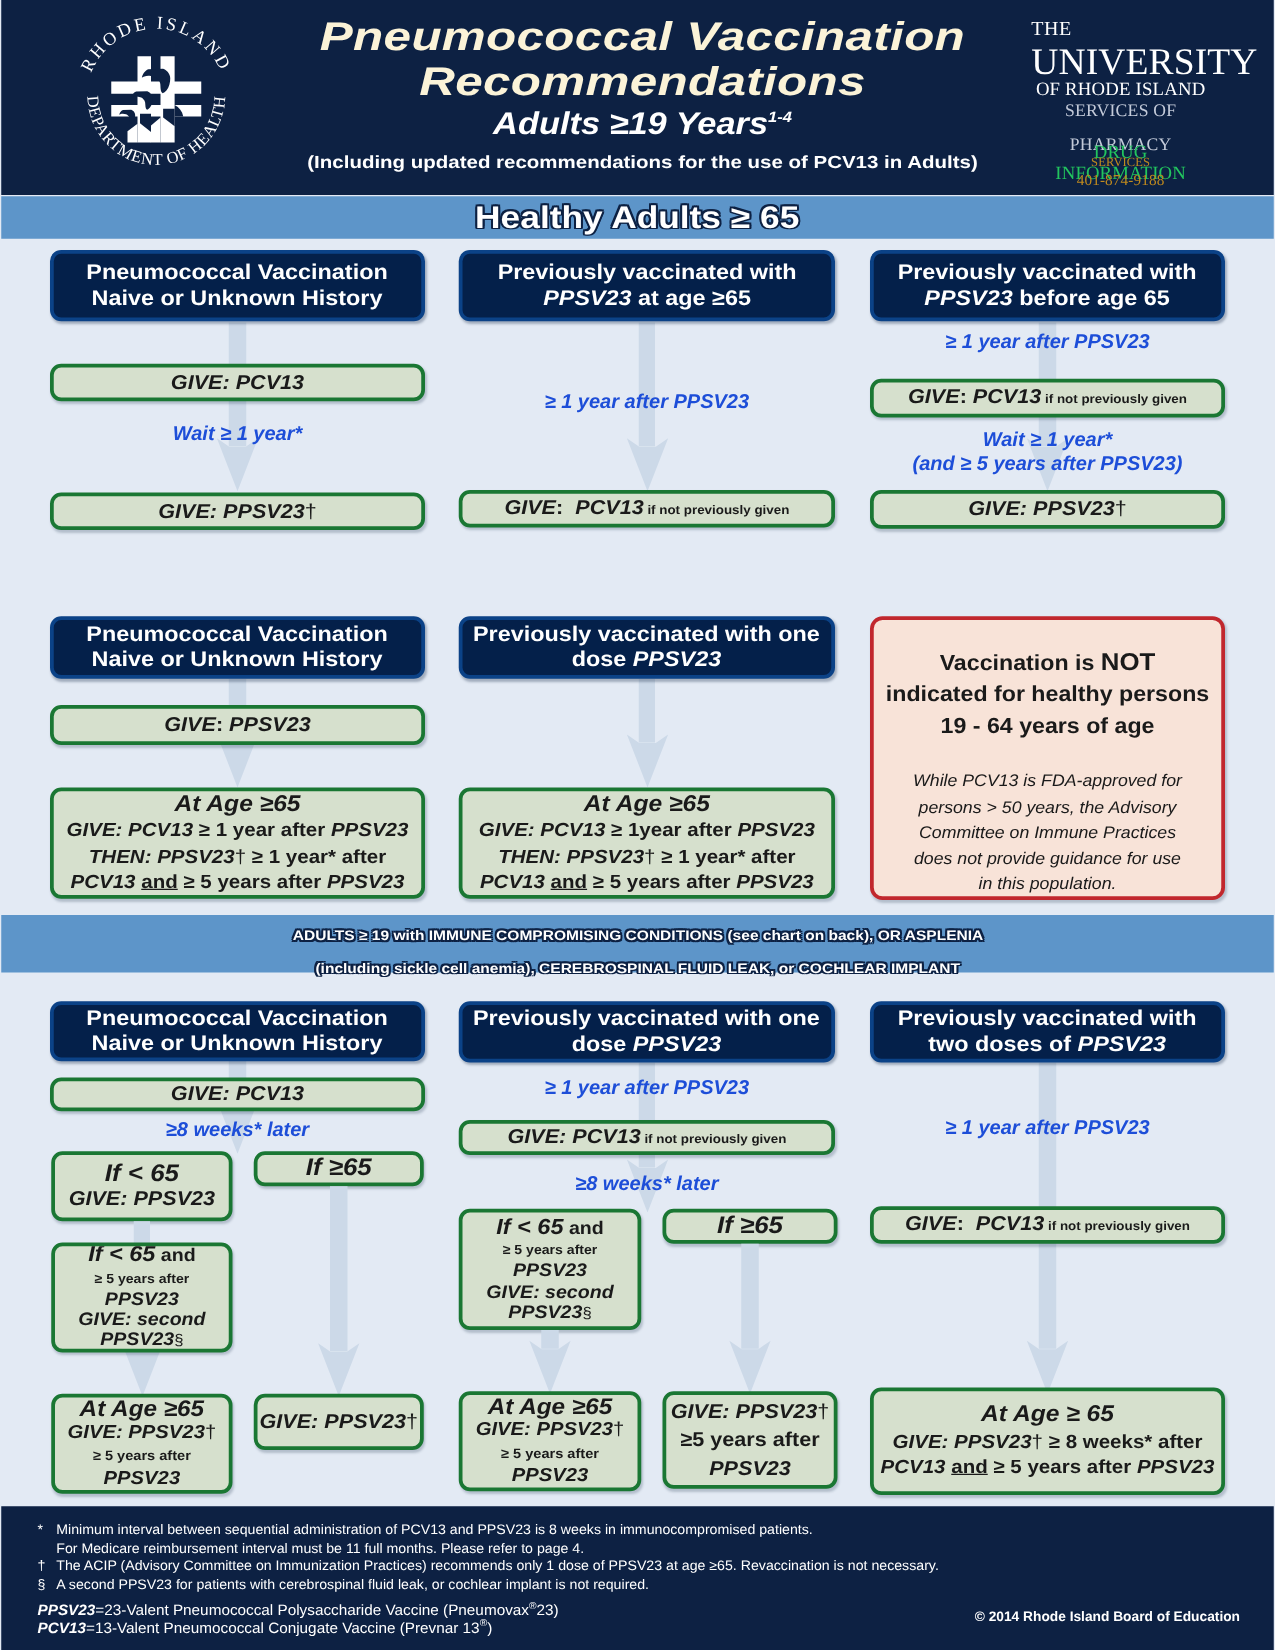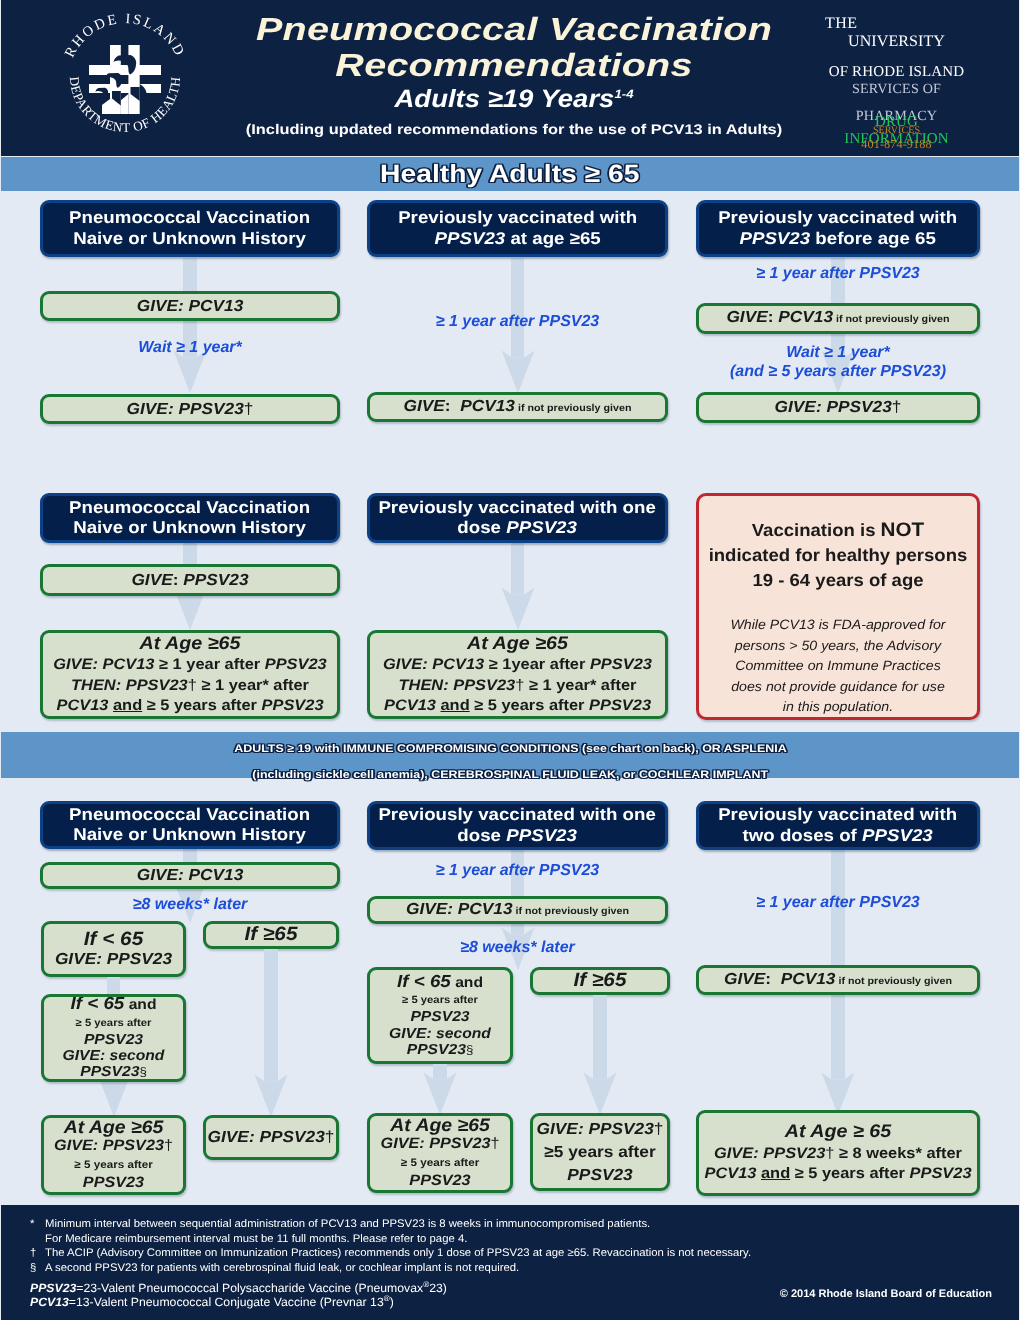--- a/index.html
+++ b/index.html
@@ -15,21 +15,21 @@
 .logo{position:absolute;left:47px;top:8px;width:140px;height:140px;}
 .titleblk{position:absolute;left:233px;top:11px;width:560px;text-align:center;}
 .t1{font-size:32px;font-weight:bold;font-style:italic;color:#fbf3d8;line-height:36px;transform:scaleX(1.235);letter-spacing:0.2px;}
 .t2{font-size:25px;font-weight:bold;font-style:italic;color:#ffffff;line-height:26px;margin-top:3px;transform:scaleX(1.10);}
 .t2 sup{font-size:12px;vertical-align:super;line-height:0;}
 .t3{font-size:14px;font-weight:bold;color:#ffffff;margin-top:9px;line-height:16px;transform:scaleX(1.17);}
 .uri{position:absolute;left:824px;top:0px;width:143px;text-align:center;
      font-family:"Liberation Serif",serif;color:#ffffff;}
 .uri div{position:absolute;left:0;width:143px;}
 .u-the{font-size:16px;top:15px;letter-spacing:0.4px;text-align:left;}
-.u-univ{font-size:16px;top:33px;letter-spacing:0.1px;}
+.u-univ{font-size:30px;top:33px;letter-spacing:0.1px;}
 .u-ori{font-size:15px;top:63.5px;letter-spacing:0.15px;}
 .u-col{font-size:14.1px;top:81px;color:#c3cad9;letter-spacing:0.2px;}
 .u-ph{font-size:14.1px;top:108px;color:#c3cad9;letter-spacing:0.2px;}
 .u-d1{font-size:15px;top:113.5px;color:#22c55e;letter-spacing:0.1px;}
 .u-d2{font-size:10px;top:125px;color:#c08a1e;letter-spacing:0.1px;}
 .u-d3{font-size:12.2px;top:136.5px;color:#c08a1e;letter-spacing:0.1px;}
 
 
 .band{position:absolute;left:1px;width:1018px;background:#5d95c9;color:#ffffff;
       font-weight:bold;text-align:center;box-sizing:border-box;}

